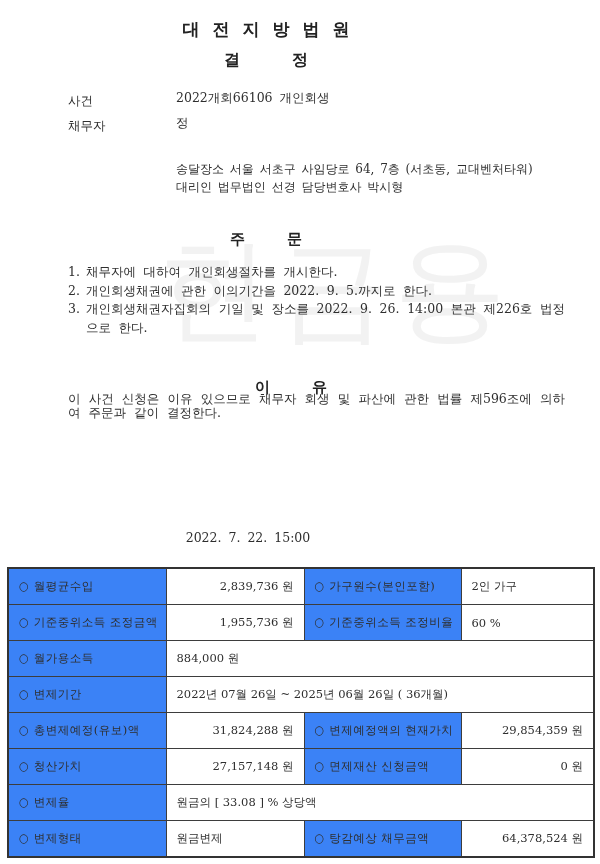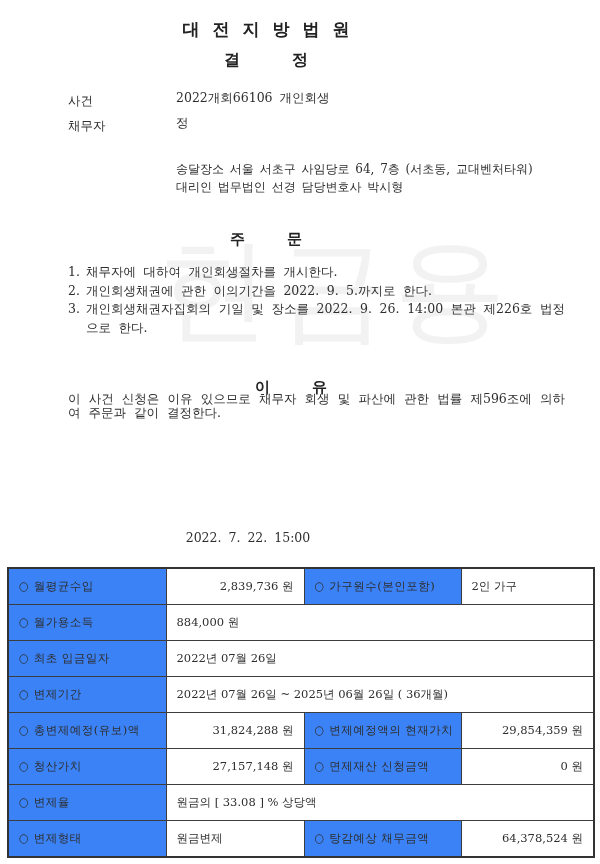--- a/index.html
+++ b/index.html
@@ -134,26 +134,28 @@
       <col style="width:133px">
   </colgroup>
   <tbody>
       <tr>
     <td class="cell-label">○ 월평균수입</td>
     <td class="cell-num">2,839,736 원</td>
     <td class="cell-label">○ 가구원수(본인포함)</td>
     <td class="cell-text">2인 가구</td>
   </tr>
   <tr>
+    <td class="cell-label">○ 기준중위소득 조정금액</td>
+    <td class="cell-num">1,955,736 원</td>
+    <td class="cell-label">○ 기준중위소득 조정비율</td>
+    <td class="cell-text">60 %</td>
+  </tr>
+  <tr>
     <td class="cell-label">○ 월가용소득</td>
     <td class="cell-text" colspan="3">884,000 원</td>
-  </tr>
-  <tr>
-    <td class="cell-label">○ 최초 입금일자</td>
-    <td class="cell-text" colspan="3">2022년 07월 26일</td>
   </tr>
   <tr>
     <td class="cell-label">○ 변제기간</td>
     <td class="cell-text" colspan="3">2022년 07월 26일 ~ 2025년 06월 26일 ( 36개월)</td>
   </tr>
   <tr>
     <td class="cell-label">○ 총변제예정(유보)액</td>
     <td class="cell-num">31,824,288 원</td>
     <td class="cell-label">○ 변제예정액의 현재가치</td>
     <td class="cell-num">29,854,359 원</td>

